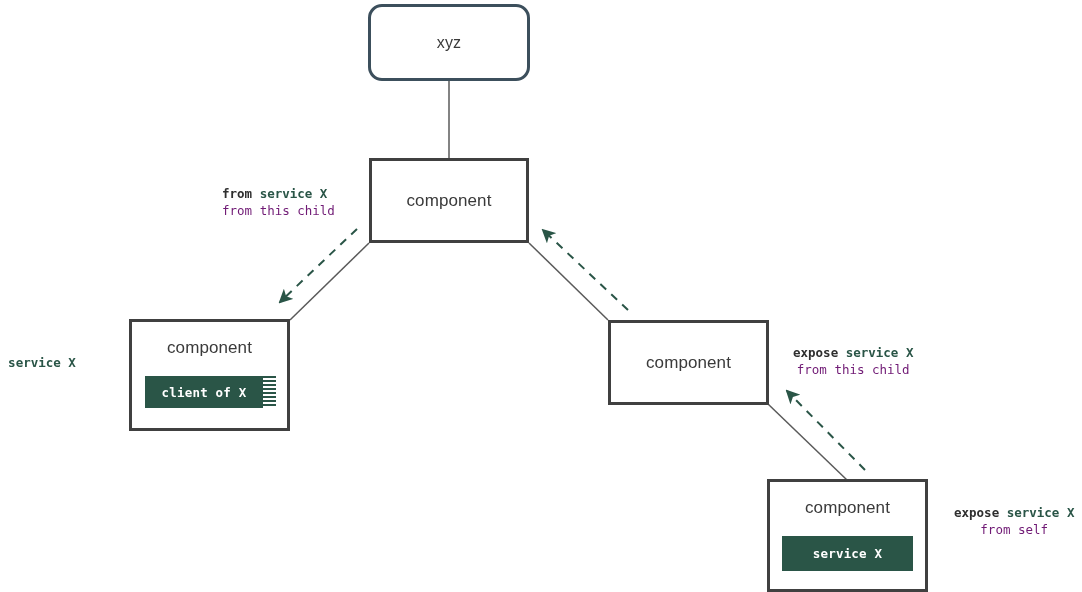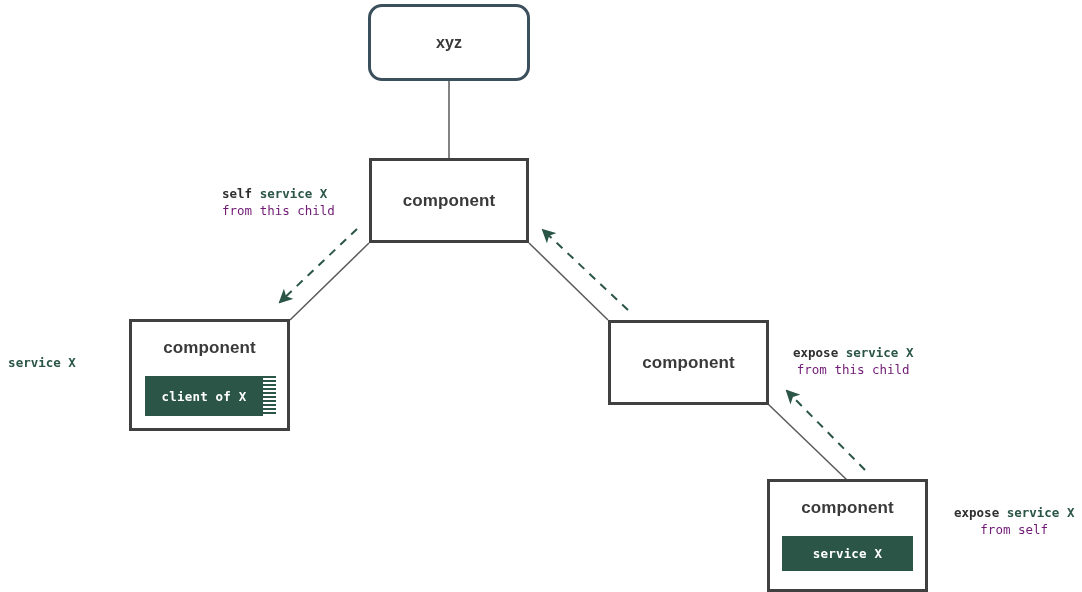--- a/index.html
+++ b/index.html
@@ -42,21 +42,21 @@
   }
   .node-comp {
     border: 3px solid #404040;
     display: flex;
     flex-direction: column;
     align-items: center;
   }
   .node-title {
     color: #3a3a3a;
     font-size: 17px;
-    font-weight: 700;
+    font-weight: 400;
     letter-spacing: 0.1px;
     white-space: nowrap;
     text-align: right;
   }
   .node-root .node-title { font-size: 16px; }
   .node-comp.plain {
     justify-content: center;
   }
   .node-comp.withchip .node-title {
     margin-top: 16px;
@@ -132,21 +132,21 @@
     <span class="node-title">xyz</span>
   </div>
 
   <div class="node node-comp plain" style="left:369px; top:158px; width:160px; height:85px;">
     <span class="node-title">component</span>
   </div>
 
   <div class="node node-comp withchip" style="left:129px; top:319px; width:161px; height:112px;">
     <span class="node-title">component</span>
   </div>
-  <div class="chip-wrap" style="left:145px; top:376px; width:131px; height:40px;">
+  <div class="chip-wrap" style="left:145px; top:376px; width:131px; height:32px;">
     <div class="chip" style="flex:1 1 auto;">client of X</div>
     <div class="chip-comb"></div>
   </div>
 
   <div class="node node-comp plain" style="left:608px; top:320px; width:161px; height:85px;">
     <span class="node-title">component</span>
   </div>
 
   <div class="node node-comp withchip" style="left:767px; top:479px; width:161px; height:113px;">
     <span class="node-title">component</span>
@@ -157,21 +157,21 @@
 
   <div class="label" style="left:-22px; top:355px;">
     <span class="l1">
       <span class="kw">use</span>
       <span class="svc">service X</span>
     </span>
   </div>
 
   <div class="label" style="left:222px; top:186px;">
     <span class="l1">
-      <span class="kw">self</span>
+      <span class="kw">from</span>
       <span class="svc">service X</span>
     </span>
     <span class="l2">from this child</span>
   </div>
 
   <div class="label right" style="left:793px; top:345px;">
     <span class="l1">
       <span class="kw">expose</span>
       <span class="svc">service X</span>
     </span>

